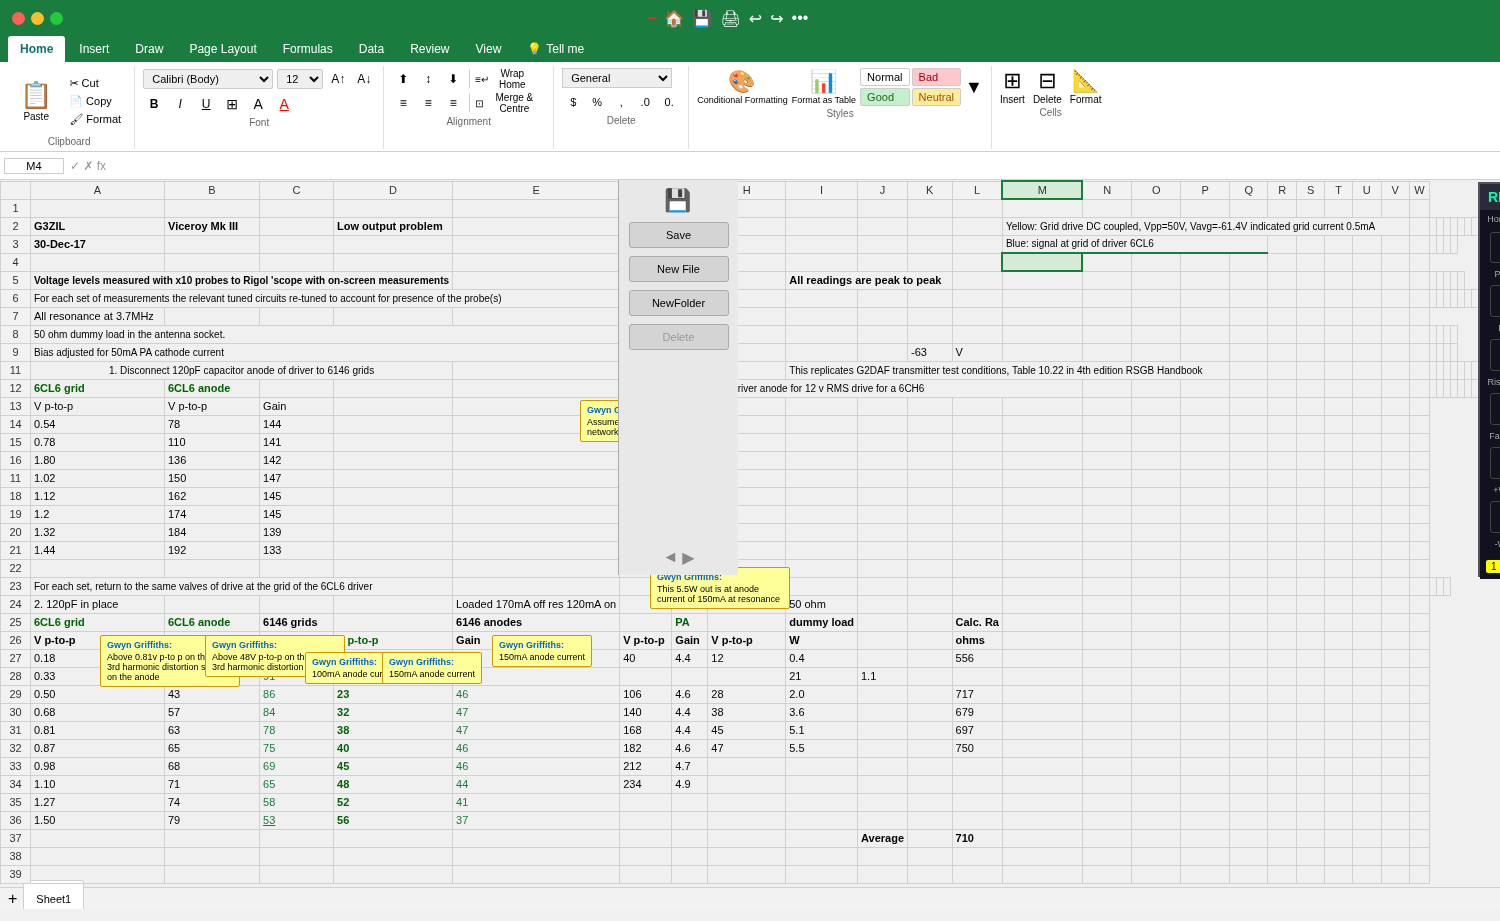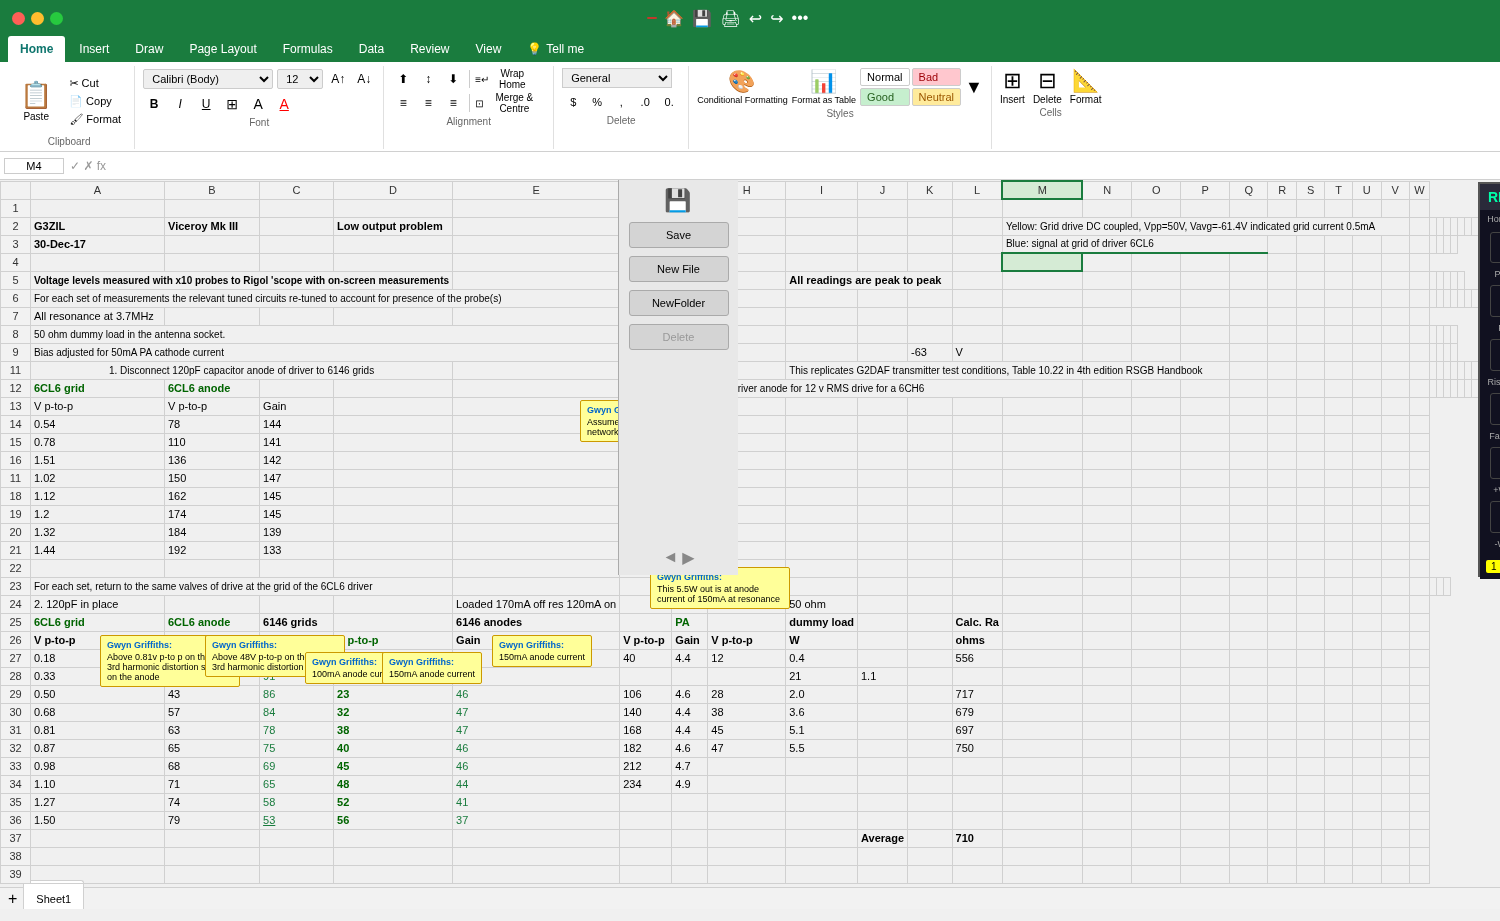--- a/index.html
+++ b/index.html
@@ -937,21 +937,21 @@
             <td></td>
             <td></td>
             <td></td>
             <td></td>
             <td></td>
             <td></td>
             <td></td>
           </tr>
           <tr>
             <th class="row-header">16</th>
-            <td>1.51</td>
+            <td>1.80</td>
             <td>136</td>
             <td>142</td>
             <td></td>
             <td></td>
             <td></td>
             <td></td>
             <td></td>
             <td></td>
             <td></td>
             <td></td>

